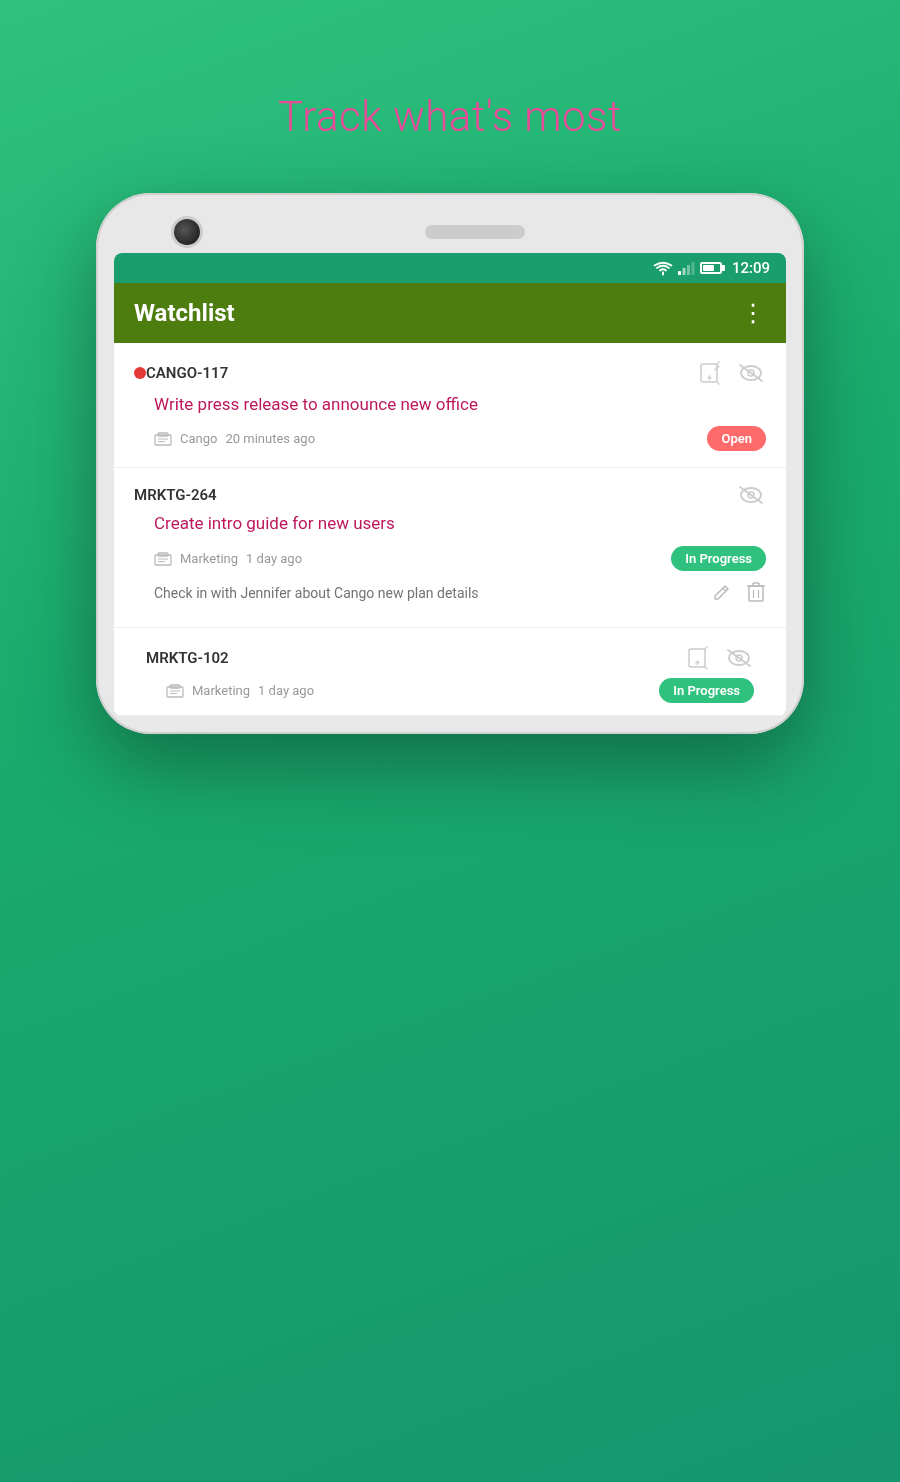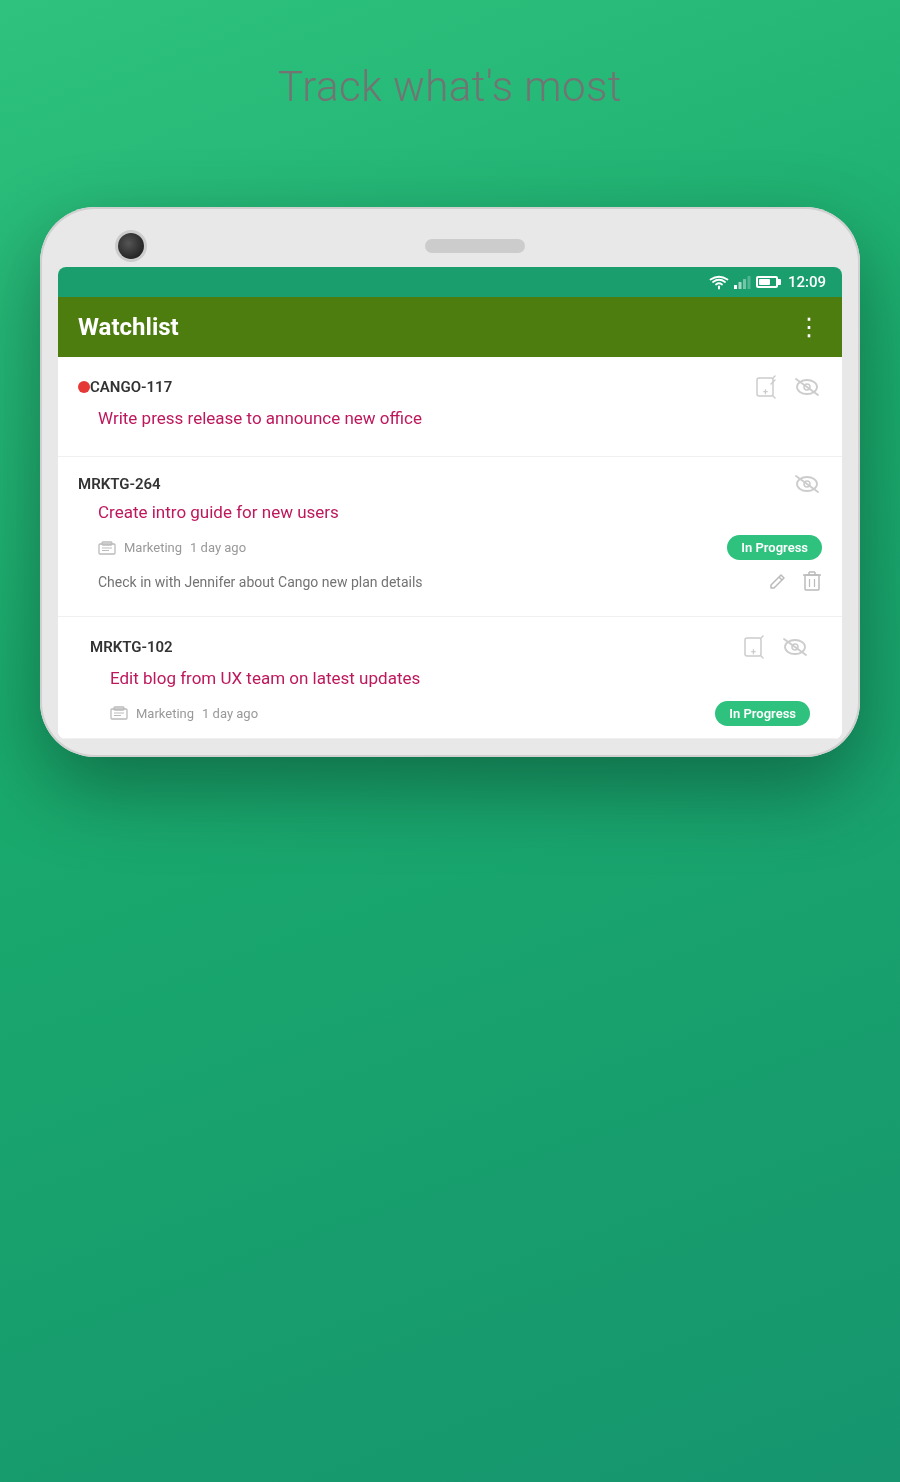--- a/index.html
+++ b/index.html
@@ -10,32 +10,32 @@
       background: linear-gradient(160deg, #2ec27e 0%, #1aab6d 40%, #16956e 100%);
       font-family: 'Roboto', Arial, sans-serif;
       display: flex;
       flex-direction: column;
       align-items: center;
       overflow: hidden;
       position: relative;
     }
 
     .tagline {
-      color: #737373;
+      color: #ec4899;
       font-size: 42px;
       font-weight: 300;
       text-align: right;
-      margin-top: 60px;
+      margin-top: 90px;
       line-height: 1.3;
       letter-spacing: 0.5px;
     }
 
     .phone-wrapper {
-      margin-top: 92px;
-      width: 820px;
+      margin-top: 48px;
+      width: 708px;
       position: relative;
     }
 
     
     .phone-outer {
       background: #e8e8e8;
       border-radius: 55px;
       padding: 18px;
       box-shadow: 0 30px 80px rgba(0,0,0,0.35), inset 0 0 0 2px #d0d0d0;
       position: relative;
@@ -351,20 +351,33 @@
             <div class="eye-icon">
               <svg width="30" height="22" viewBox="0 0 30 22">
                 <ellipse cx="15" cy="11" rx="10" ry="7" stroke="#ccc" stroke-width="1.8" fill="none"></ellipse>
                 <circle cx="15" cy="11" r="3" stroke="#ccc" stroke-width="1.5" fill="none"></circle>
                 <line x1="4" y1="3" x2="26" y2="19" stroke="#ccc" stroke-width="1.8" stroke-linecap="round"></line>
               </svg>
             </div>
           </div>
         </div>
         <div class="issue-title">Write press release to announce new office</div>
+        <div class="item-meta">
+          <div class="meta-left">
+            <svg width="18" height="14" viewBox="0 0 18 14">
+              <rect x="1" y="3" width="16" height="10" rx="1" stroke="#bbb" stroke-width="1.3" fill="none"></rect>
+              <rect x="4" y="1" width="10" height="3" rx="1" stroke="#bbb" stroke-width="1.3" fill="none"></rect>
+              <line x1="4" y1="7" x2="14" y2="7" stroke="#bbb" stroke-width="1"></line>
+              <line x1="4" y1="9.5" x2="11" y2="9.5" stroke="#bbb" stroke-width="1"></line>
+            </svg>
+            <span>Cango</span>
+            <span>20 minutes ago</span>
+          </div>
+          <span class="status-badge badge-open">Open</span>
+        </div>
       </div>
 
       <div class="list-item">
         <div class="list-item-header">
           <div class="issue-id-row">
             <span class="issue-id">MRKTG-264</span>
           </div>
           <div class="item-actions">
 
             <div class="eye-icon">
@@ -431,21 +444,20 @@
             </div>
             <div class="eye-icon">
               <svg width="30" height="22" viewBox="0 0 30 22">
                 <ellipse cx="15" cy="11" rx="10" ry="7" stroke="#ccc" stroke-width="1.8" fill="none"></ellipse>
                 <circle cx="15" cy="11" r="3" stroke="#ccc" stroke-width="1.5" fill="none"></circle>
                 <line x1="4" y1="3" x2="26" y2="19" stroke="#ccc" stroke-width="1.8" stroke-linecap="round"></line>
               </svg>
             </div>
           </div>
         </div>
-        <div class="issue-title">Edit blog from UX team on latest updates</div>
         <div class="item-meta">
           <div class="meta-left">
             <svg width="18" height="14" viewBox="0 0 18 14">
               <rect x="1" y="3" width="16" height="10" rx="1" stroke="#bbb" stroke-width="1.3" fill="none"></rect>
               <rect x="4" y="1" width="10" height="3" rx="1" stroke="#bbb" stroke-width="1.3" fill="none"></rect>
               <line x1="4" y1="7" x2="14" y2="7" stroke="#bbb" stroke-width="1"></line>
               <line x1="4" y1="9.5" x2="11" y2="9.5" stroke="#bbb" stroke-width="1"></line>
             </svg>
             <span>Marketing</span>
             <span>1 day ago</span>

